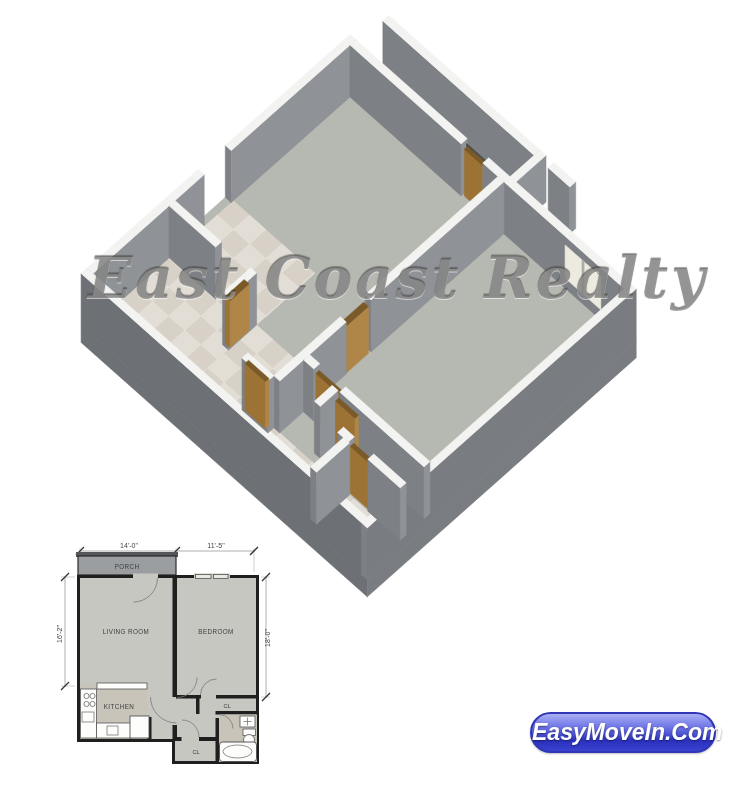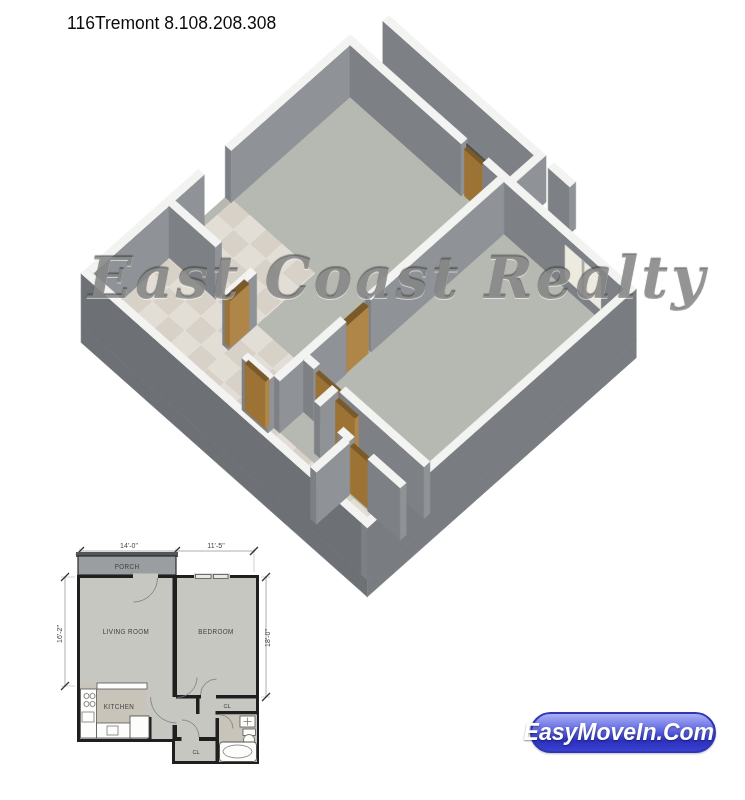--- a/index.html
+++ b/index.html
@@ -9,21 +9,21 @@
   .page-title{position:absolute;left:67px;top:13px;font-size:17.5px;color:#0a0a0a;
               letter-spacing:0px;font-family:"Liberation Sans",sans-serif;}
   .watermark{position:absolute;left:88px;top:244px;width:580px;text-align:left;
              font-family:"DejaVu Serif",serif;font-style:italic;font-weight:bold;
              font-size:58px;white-space:nowrap;letter-spacing:3px;
              color:rgba(88,88,88,0.52);
              text-shadow:0 1px 0 rgba(255,255,255,0.55), 0 -1px 1px rgba(50,50,50,0.45);}
   .badge{position:absolute;left:530px;top:712px;width:186px;height:41px;border-radius:21px;
          background:linear-gradient(180deg,#aab0f3 0%,#6a71e6 38%,#2b31bd 72%,#3a41d0 100%);
          border:2px solid #3036b5;box-sizing:border-box;
-         display:flex;align-items:center;justify-content:flex-end;cursor:pointer;
+         display:flex;align-items:center;justify-content:flex-start;cursor:pointer;
          box-shadow:0 1px 2px rgba(0,0,0,0.25);}
   .badge span{font-style:italic;font-weight:bold;font-size:23px;color:#ffffff;
               font-family:"Liberation Sans",sans-serif;
               text-shadow:0 1px 2px rgba(0,0,0,0.45);}
   svg text{font-family:"Liberation Sans",sans-serif;fill:#3c3c3c;}
   svg .dim{font-size:7px;fill:#444;}
   svg .room{font-size:6.3px;letter-spacing:0.4px;}
   svg .cl{font-size:5.6px;}
 </style>
 </head>
@@ -279,19 +279,18 @@
     <text class="room" x="127" y="568.5" text-anchor="middle">PORCH</text>
     <text class="room" x="126" y="634" text-anchor="middle">LIVING ROOM</text>
     <text class="room" x="216" y="634" text-anchor="middle">BEDROOM</text>
     <text class="room" x="119" y="709" text-anchor="middle">KITCHEN</text>
     <text class="cl" x="227" y="707.5" text-anchor="middle">CL</text>
     <text class="cl" x="196" y="754" text-anchor="middle">CL</text>
   </svg>
 
   <div class="watermark">East Coast Realty</div>
 
-  <div class="page-title">116Tremont 8.108.208.308</div>
 
   <div class="badge">
     <span>EasyMoveIn.Com</span>
   </div>
 
 </div>
 
 </body></html>

